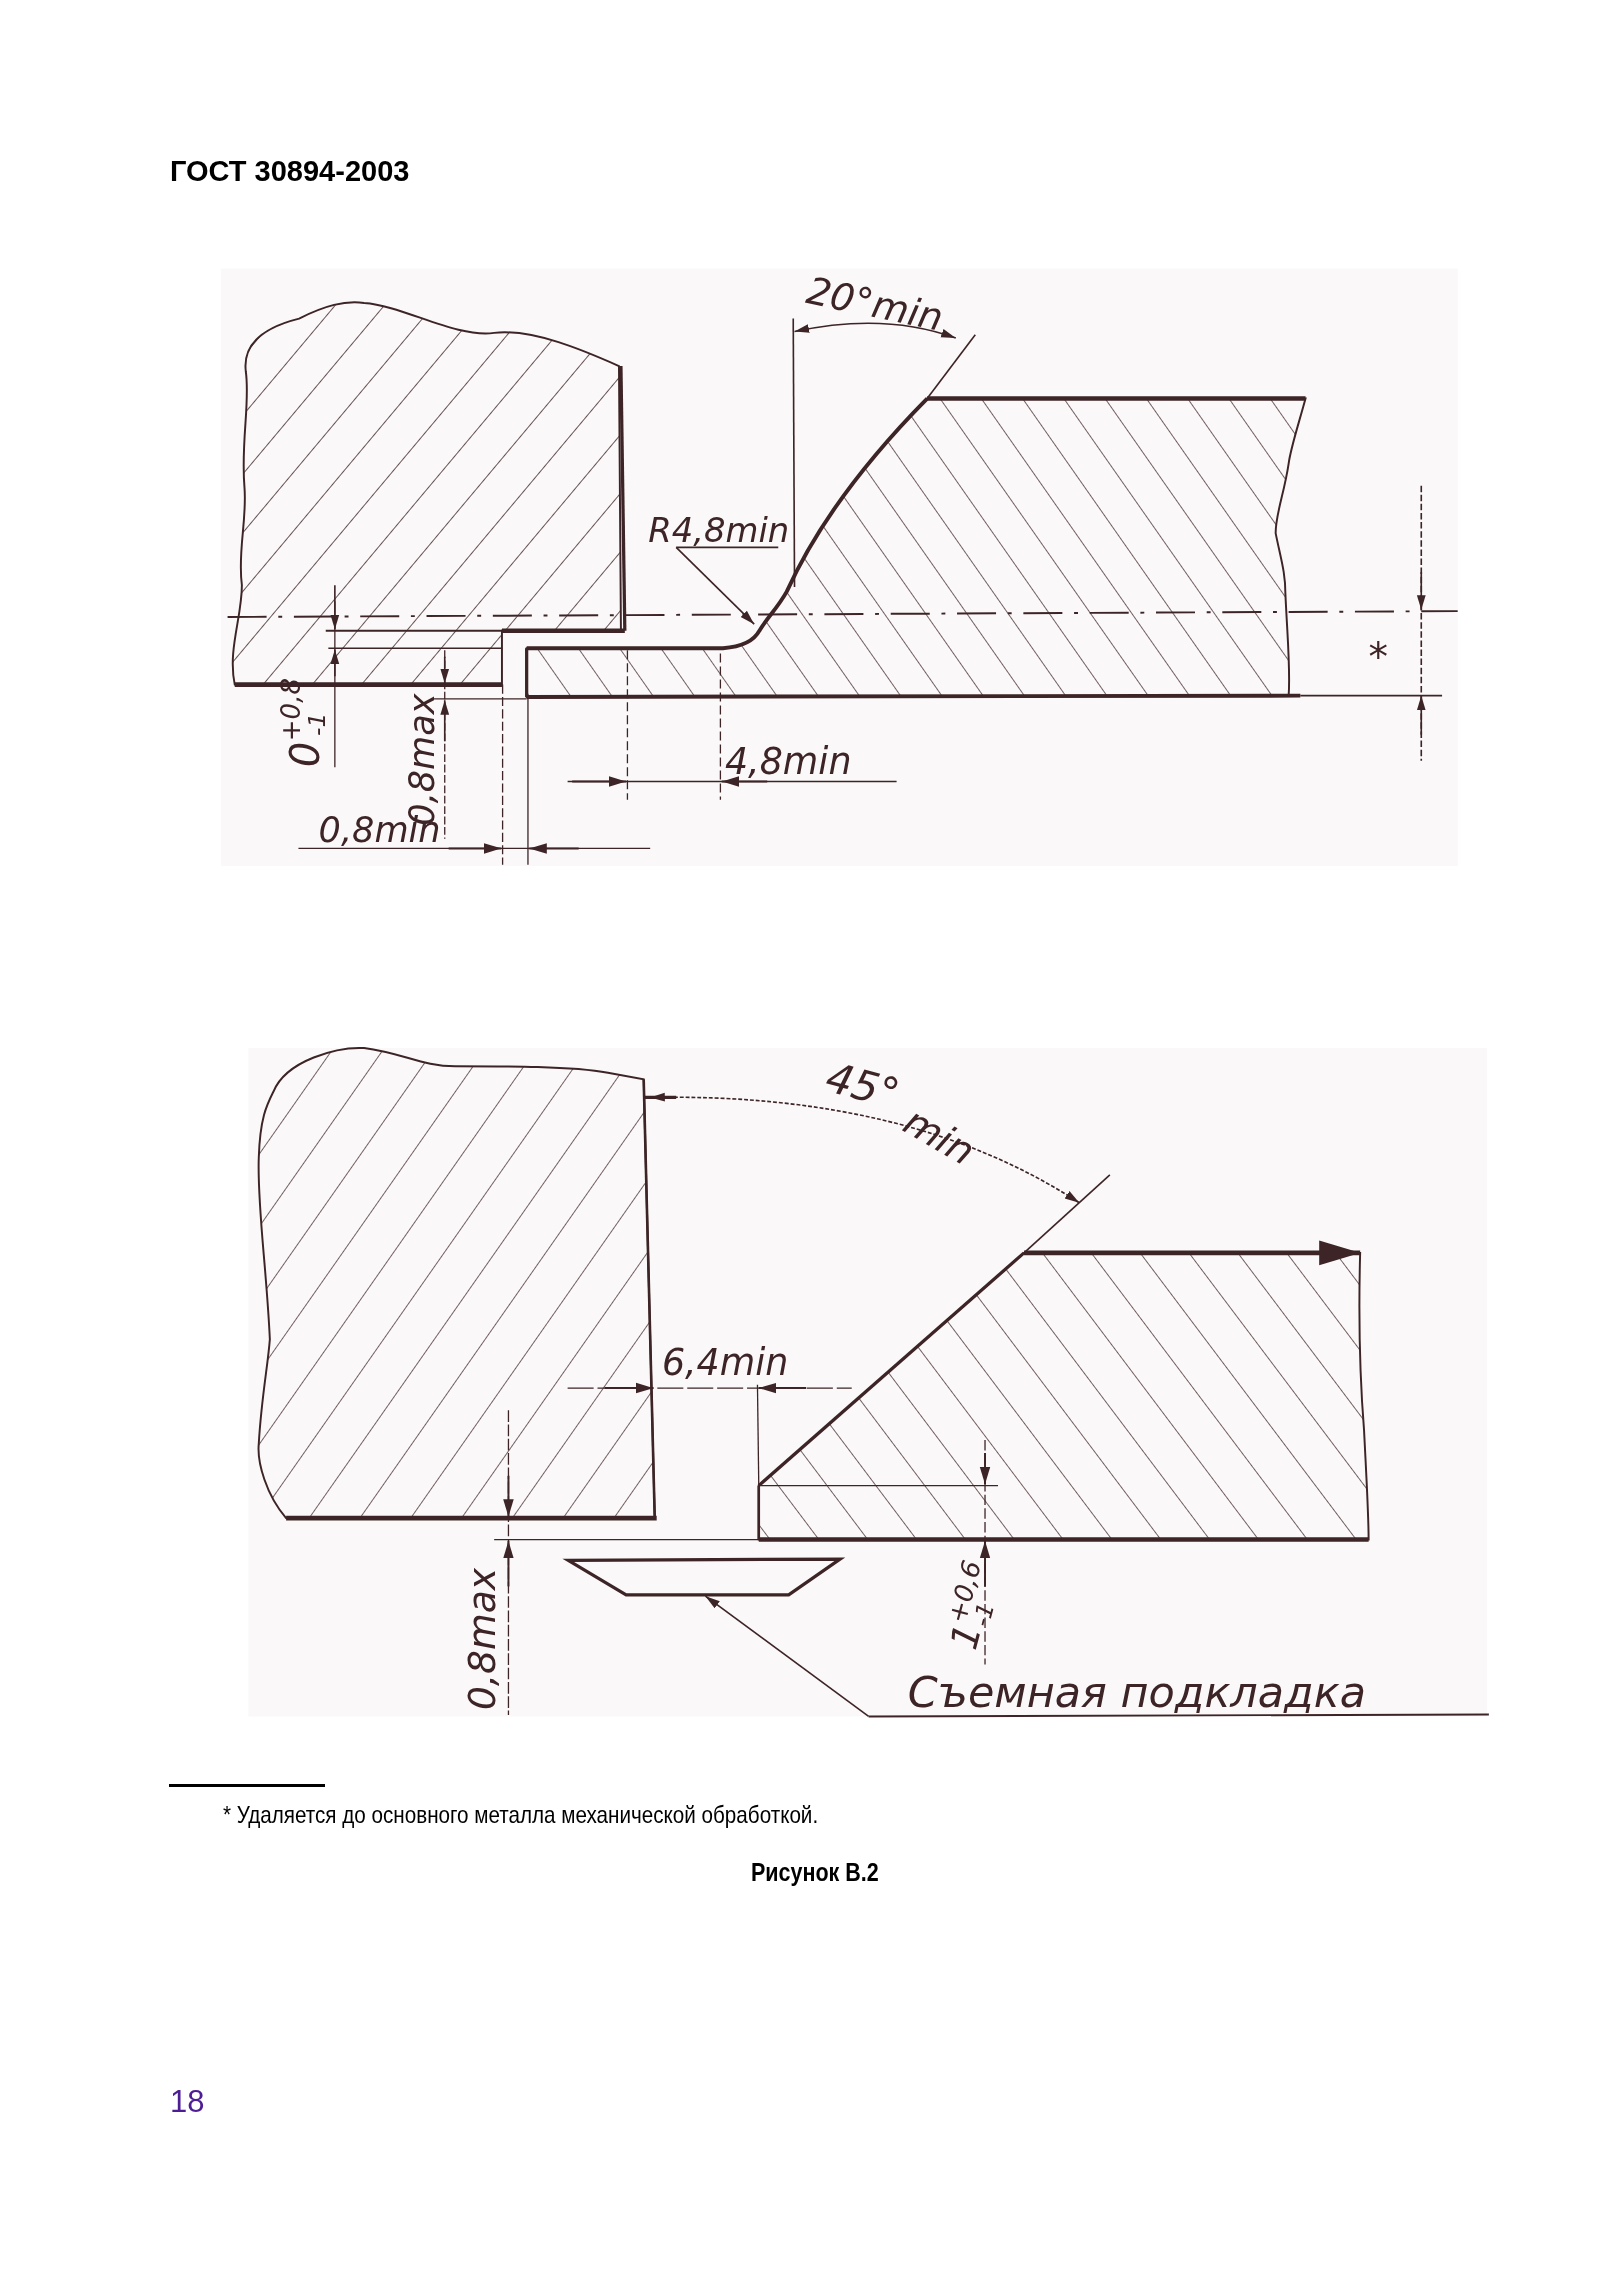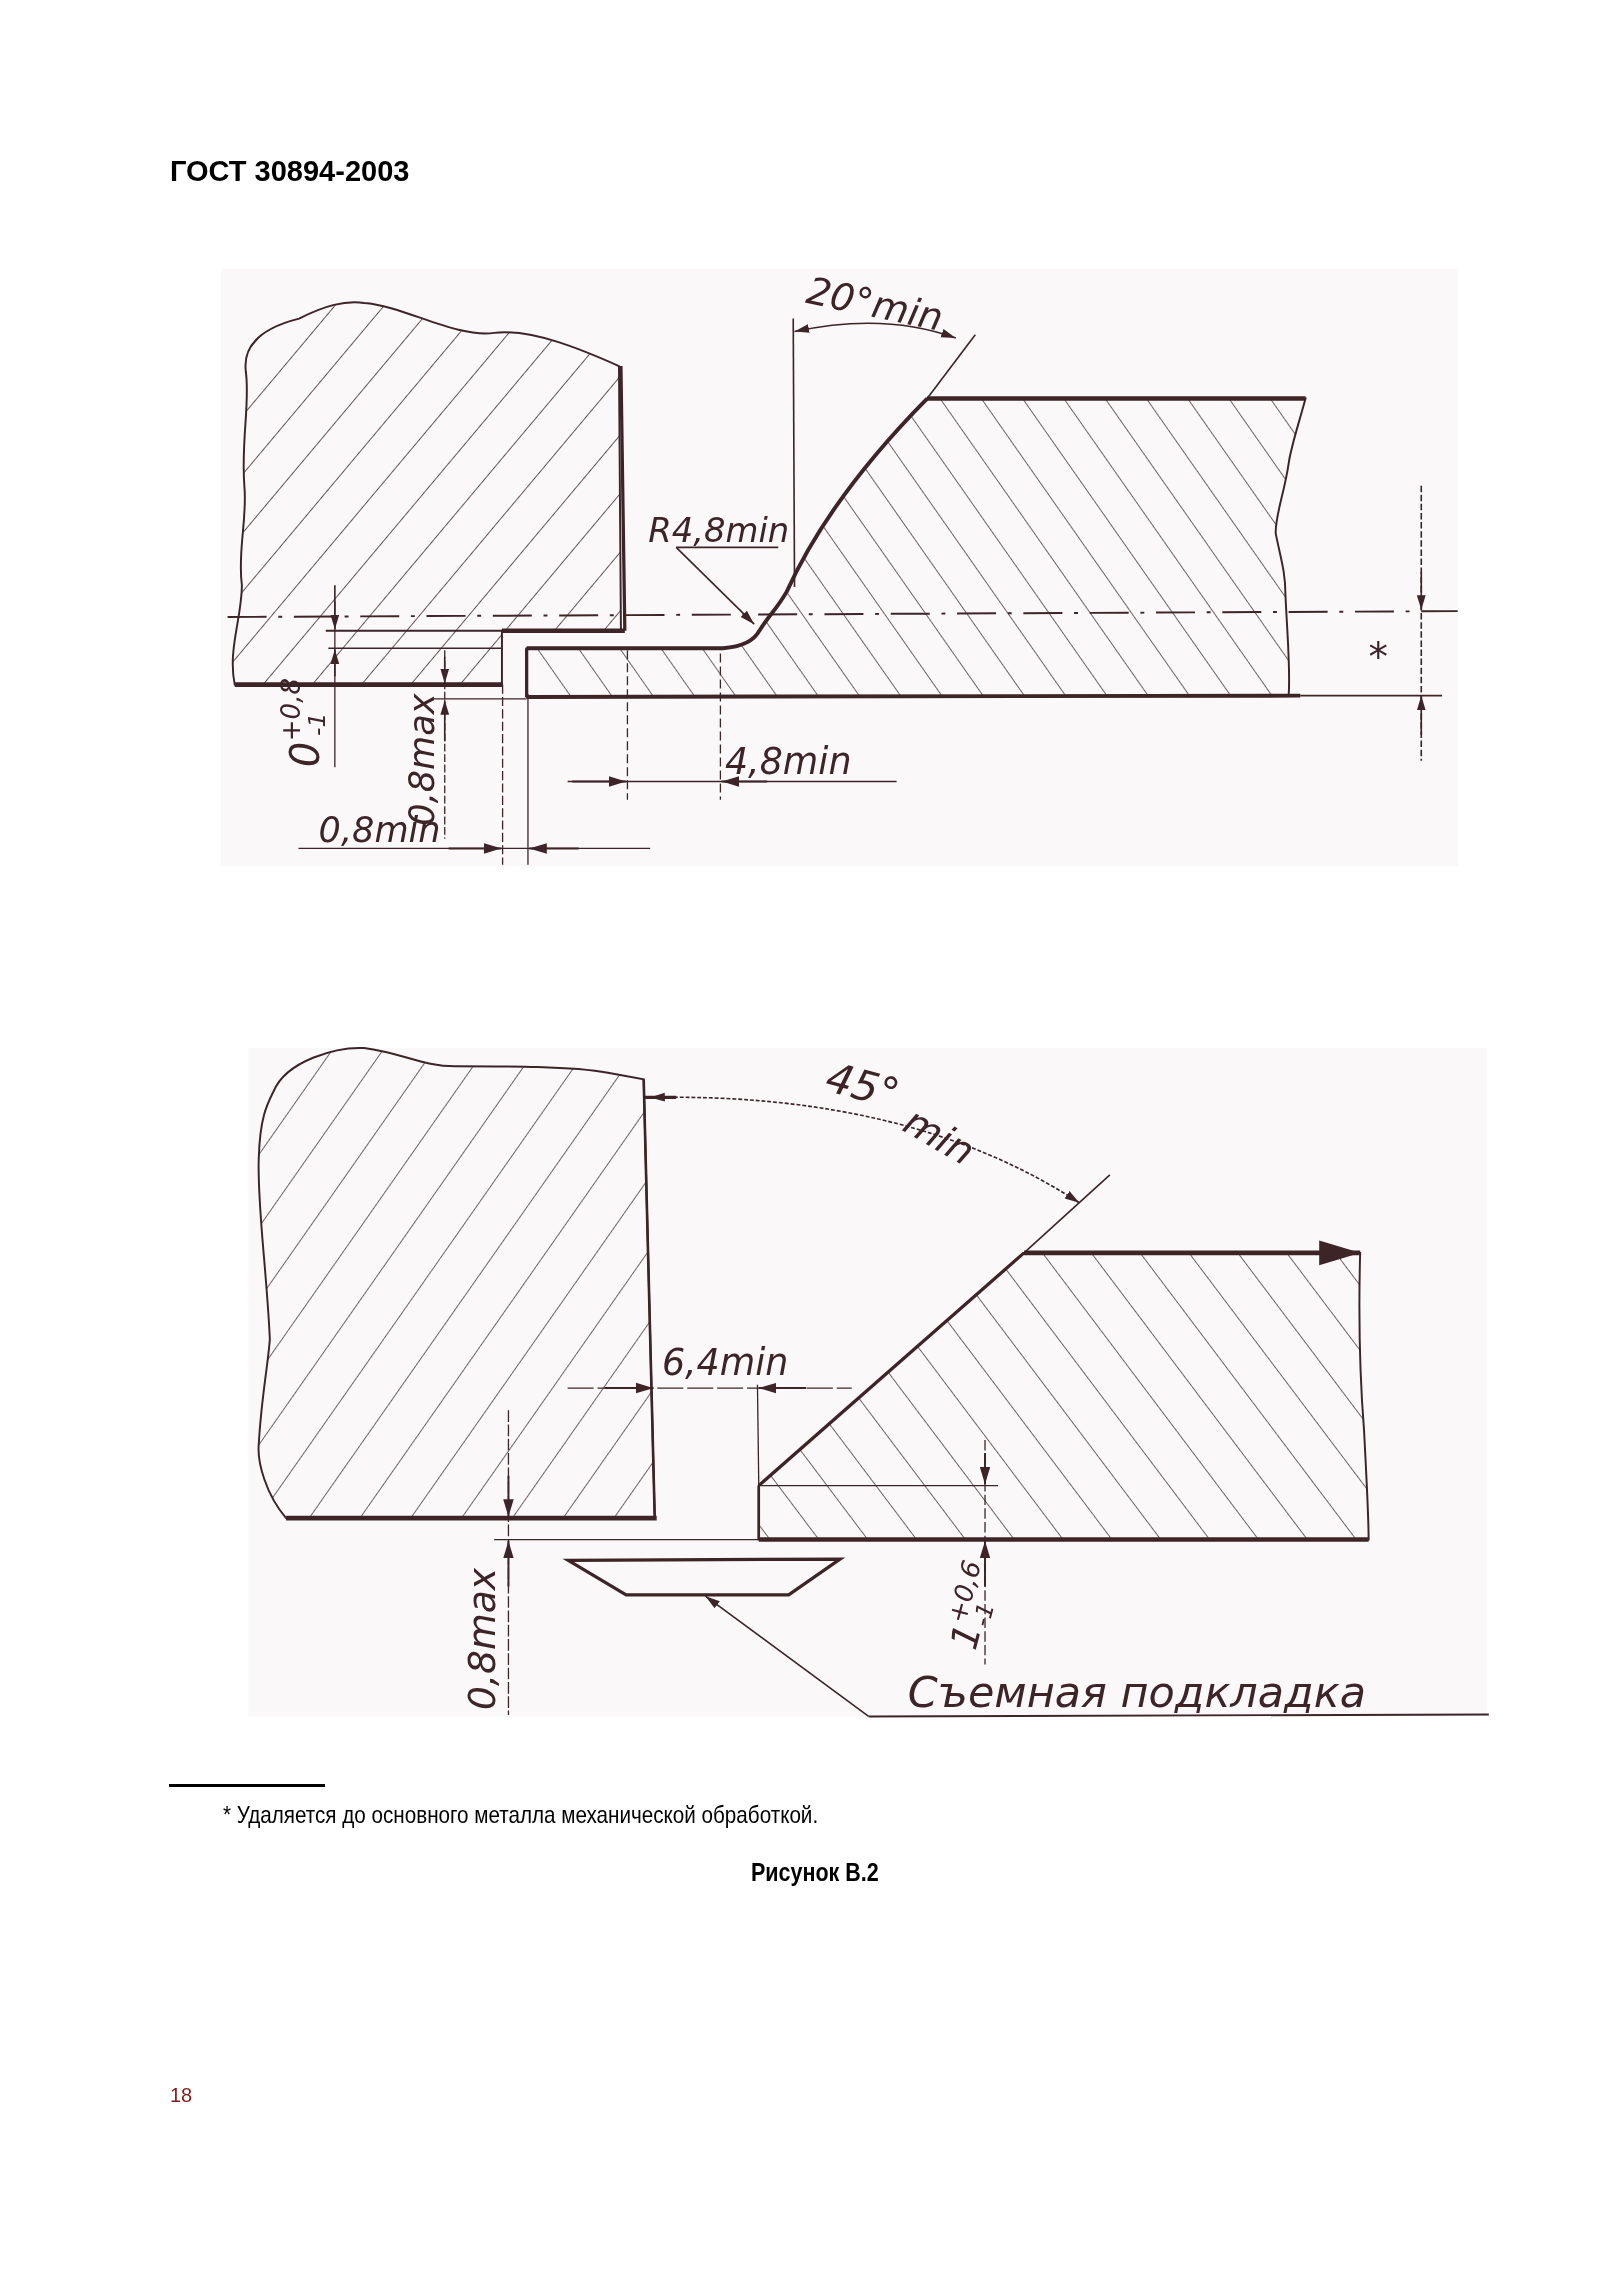--- a/index.html
+++ b/index.html
@@ -20,21 +20,21 @@
     font-family: "Liberation Sans", sans-serif; font-size: 24px; color: #000;
     transform: scaleX(0.86); transform-origin: left top; white-space: nowrap;
   }
   .caption {
     position: absolute; left: 751px; top: 1858px;
     font-family: "Liberation Sans", sans-serif; font-weight: bold; font-size: 25px; color: #000;
     transform: scaleX(0.86); transform-origin: left top; white-space: nowrap;
   }
   .page-number {
     position: absolute; left: 170px; top: 2084px;
-    font-family: "Liberation Sans", sans-serif; font-size: 20px; color: #7f1d1d;
+    font-family: "Liberation Sans", sans-serif; font-size: 31px; color: #4c1d95;
   }
 </style>
 </head>
 <body>
 
 <div class="page">
 
   <div class="header">ГОСТ 30894-2003</div>
 
   <svg class="figure-svg" width="1617" height="2284" viewBox="0 0 2487 3513" xmlns="http://www.w3.org/2000/svg">

